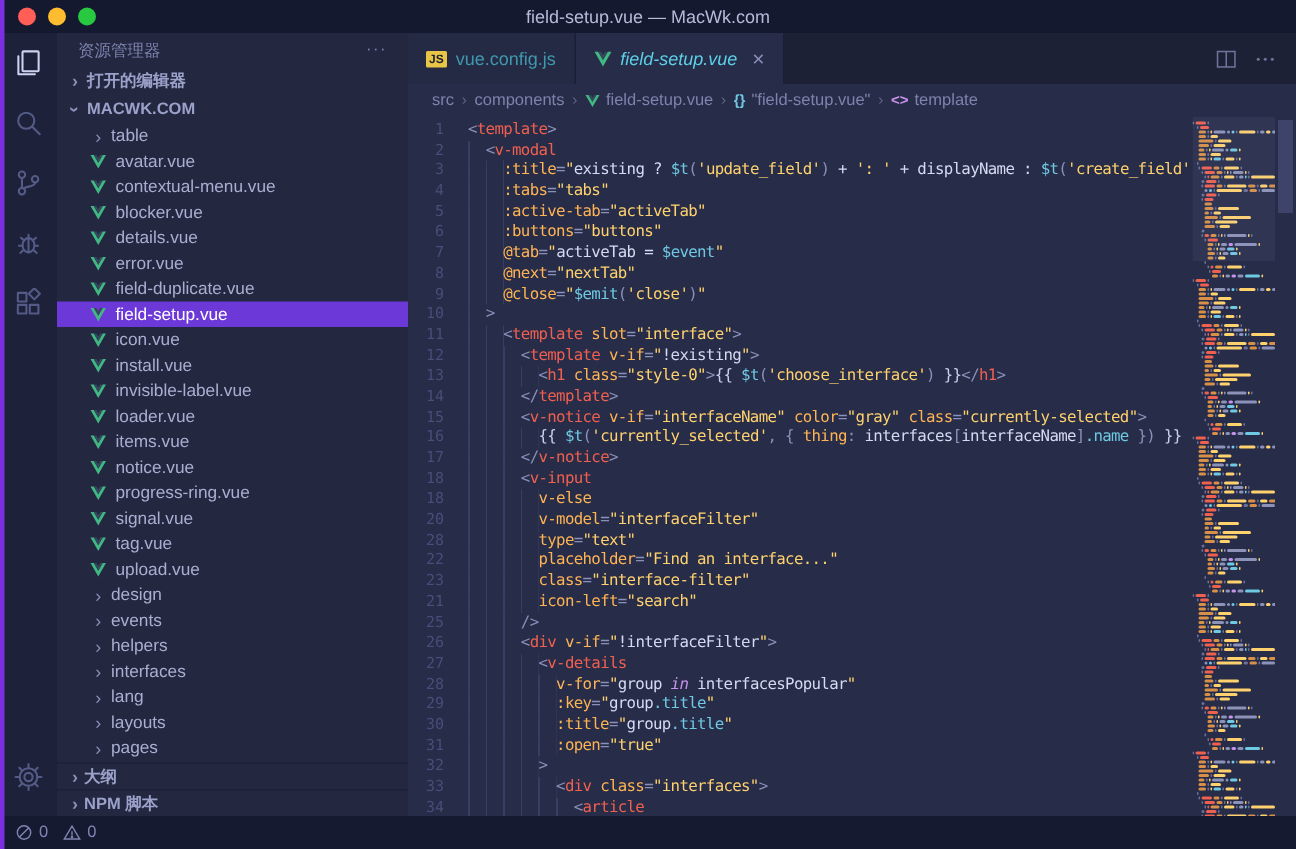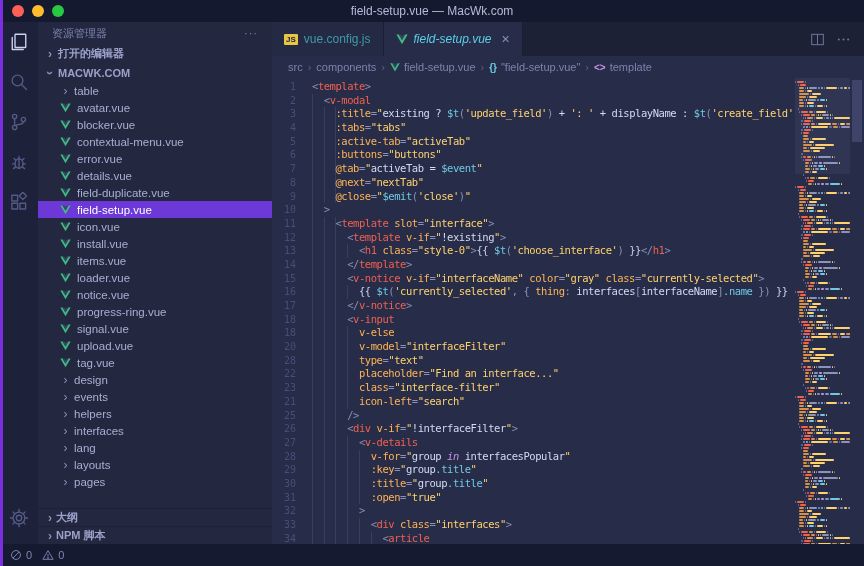--- a/index.html
+++ b/index.html
@@ -196,48 +196,48 @@
             </span>
             <span class="tlabel">avatar.vue</span>
           </div>
           <div class="titem">
             <span class="vicon">
               <svg viewBox="0 0 16 16">
                 <path d="M0.5 2h3.2L8 9.4 12.3 2h3.2L8 15z" fill="#41b883"></path>
                 <path d="M3.7 2h2.5L8 5.1 9.8 2h2.5L8 9.4z" fill="#35495e"></path>
               </svg>
             </span>
-            <span class="tlabel">blocker.vue</span>
+            <span class="tlabel">contextual-menu.vue</span>
           </div>
           <div class="titem">
             <span class="vicon">
               <svg viewBox="0 0 16 16">
                 <path d="M0.5 2h3.2L8 9.4 12.3 2h3.2L8 15z" fill="#41b883"></path>
                 <path d="M3.7 2h2.5L8 5.1 9.8 2h2.5L8 9.4z" fill="#35495e"></path>
               </svg>
             </span>
-            <span class="tlabel">contextual-menu.vue</span>
+            <span class="tlabel">blocker.vue</span>
           </div>
           <div class="titem">
             <span class="vicon">
               <svg viewBox="0 0 16 16">
                 <path d="M0.5 2h3.2L8 9.4 12.3 2h3.2L8 15z" fill="#41b883"></path>
                 <path d="M3.7 2h2.5L8 5.1 9.8 2h2.5L8 9.4z" fill="#35495e"></path>
               </svg>
             </span>
-            <span class="tlabel">error.vue</span>
+            <span class="tlabel">details.vue</span>
           </div>
           <div class="titem">
             <span class="vicon">
               <svg viewBox="0 0 16 16">
                 <path d="M0.5 2h3.2L8 9.4 12.3 2h3.2L8 15z" fill="#41b883"></path>
                 <path d="M3.7 2h2.5L8 5.1 9.8 2h2.5L8 9.4z" fill="#35495e"></path>
               </svg>
             </span>
-            <span class="tlabel">details.vue</span>
+            <span class="tlabel">error.vue</span>
           </div>
           <div class="titem">
             <span class="vicon">
               <svg viewBox="0 0 16 16">
                 <path d="M0.5 2h3.2L8 9.4 12.3 2h3.2L8 15z" fill="#41b883"></path>
                 <path d="M3.7 2h2.5L8 5.1 9.8 2h2.5L8 9.4z" fill="#35495e"></path>
               </svg>
             </span>
             <span class="tlabel">field-duplicate.vue</span>
           </div>
@@ -268,75 +268,84 @@
             </span>
             <span class="tlabel">install.vue</span>
           </div>
           <div class="titem">
             <span class="vicon">
               <svg viewBox="0 0 16 16">
                 <path d="M0.5 2h3.2L8 9.4 12.3 2h3.2L8 15z" fill="#41b883"></path>
                 <path d="M3.7 2h2.5L8 5.1 9.8 2h2.5L8 9.4z" fill="#35495e"></path>
               </svg>
             </span>
-            <span class="tlabel">items.vue</span>
+            <span class="tlabel">invisible-label.vue</span>
           </div>
           <div class="titem">
             <span class="vicon">
               <svg viewBox="0 0 16 16">
                 <path d="M0.5 2h3.2L8 9.4 12.3 2h3.2L8 15z" fill="#41b883"></path>
                 <path d="M3.7 2h2.5L8 5.1 9.8 2h2.5L8 9.4z" fill="#35495e"></path>
               </svg>
             </span>
             <span class="tlabel">loader.vue</span>
           </div>
           <div class="titem">
             <span class="vicon">
               <svg viewBox="0 0 16 16">
                 <path d="M0.5 2h3.2L8 9.4 12.3 2h3.2L8 15z" fill="#41b883"></path>
                 <path d="M3.7 2h2.5L8 5.1 9.8 2h2.5L8 9.4z" fill="#35495e"></path>
               </svg>
             </span>
-            <span class="tlabel">notice.vue</span>
+            <span class="tlabel">items.vue</span>
           </div>
           <div class="titem">
             <span class="vicon">
               <svg viewBox="0 0 16 16">
                 <path d="M0.5 2h3.2L8 9.4 12.3 2h3.2L8 15z" fill="#41b883"></path>
                 <path d="M3.7 2h2.5L8 5.1 9.8 2h2.5L8 9.4z" fill="#35495e"></path>
               </svg>
             </span>
-            <span class="tlabel">progress-ring.vue</span>
+            <span class="tlabel">notice.vue</span>
           </div>
           <div class="titem">
             <span class="vicon">
               <svg viewBox="0 0 16 16">
                 <path d="M0.5 2h3.2L8 9.4 12.3 2h3.2L8 15z" fill="#41b883"></path>
                 <path d="M3.7 2h2.5L8 5.1 9.8 2h2.5L8 9.4z" fill="#35495e"></path>
               </svg>
             </span>
-            <span class="tlabel">signal.vue</span>
+            <span class="tlabel">progress-ring.vue</span>
           </div>
           <div class="titem">
             <span class="vicon">
               <svg viewBox="0 0 16 16">
                 <path d="M0.5 2h3.2L8 9.4 12.3 2h3.2L8 15z" fill="#41b883"></path>
                 <path d="M3.7 2h2.5L8 5.1 9.8 2h2.5L8 9.4z" fill="#35495e"></path>
               </svg>
             </span>
-            <span class="tlabel">upload.vue</span>
+            <span class="tlabel">signal.vue</span>
           </div>
           <div class="titem">
             <span class="vicon">
               <svg viewBox="0 0 16 16">
                 <path d="M0.5 2h3.2L8 9.4 12.3 2h3.2L8 15z" fill="#41b883"></path>
                 <path d="M3.7 2h2.5L8 5.1 9.8 2h2.5L8 9.4z" fill="#35495e"></path>
               </svg>
             </span>
             <span class="tlabel">tag.vue</span>
+          </div>
+          <div class="titem">
+            <span class="vicon">
+              <svg viewBox="0 0 16 16">
+                <path d="M0.5 2h3.2L8 9.4 12.3 2h3.2L8 15z" fill="#41b883"></path>
+                <path d="M3.7 2h2.5L8 5.1 9.8 2h2.5L8 9.4z" fill="#35495e"></path>
+              </svg>
+            </span>
+            <span class="tlabel">upload.vue</span>
           </div>
           <div class="titem">
             <span class="chev">›</span>
             <span class="tlabel">design</span>
           </div>
           <div class="titem">
             <span class="chev">›</span>
             <span class="tlabel">events</span>
           </div>
           <div class="titem">

